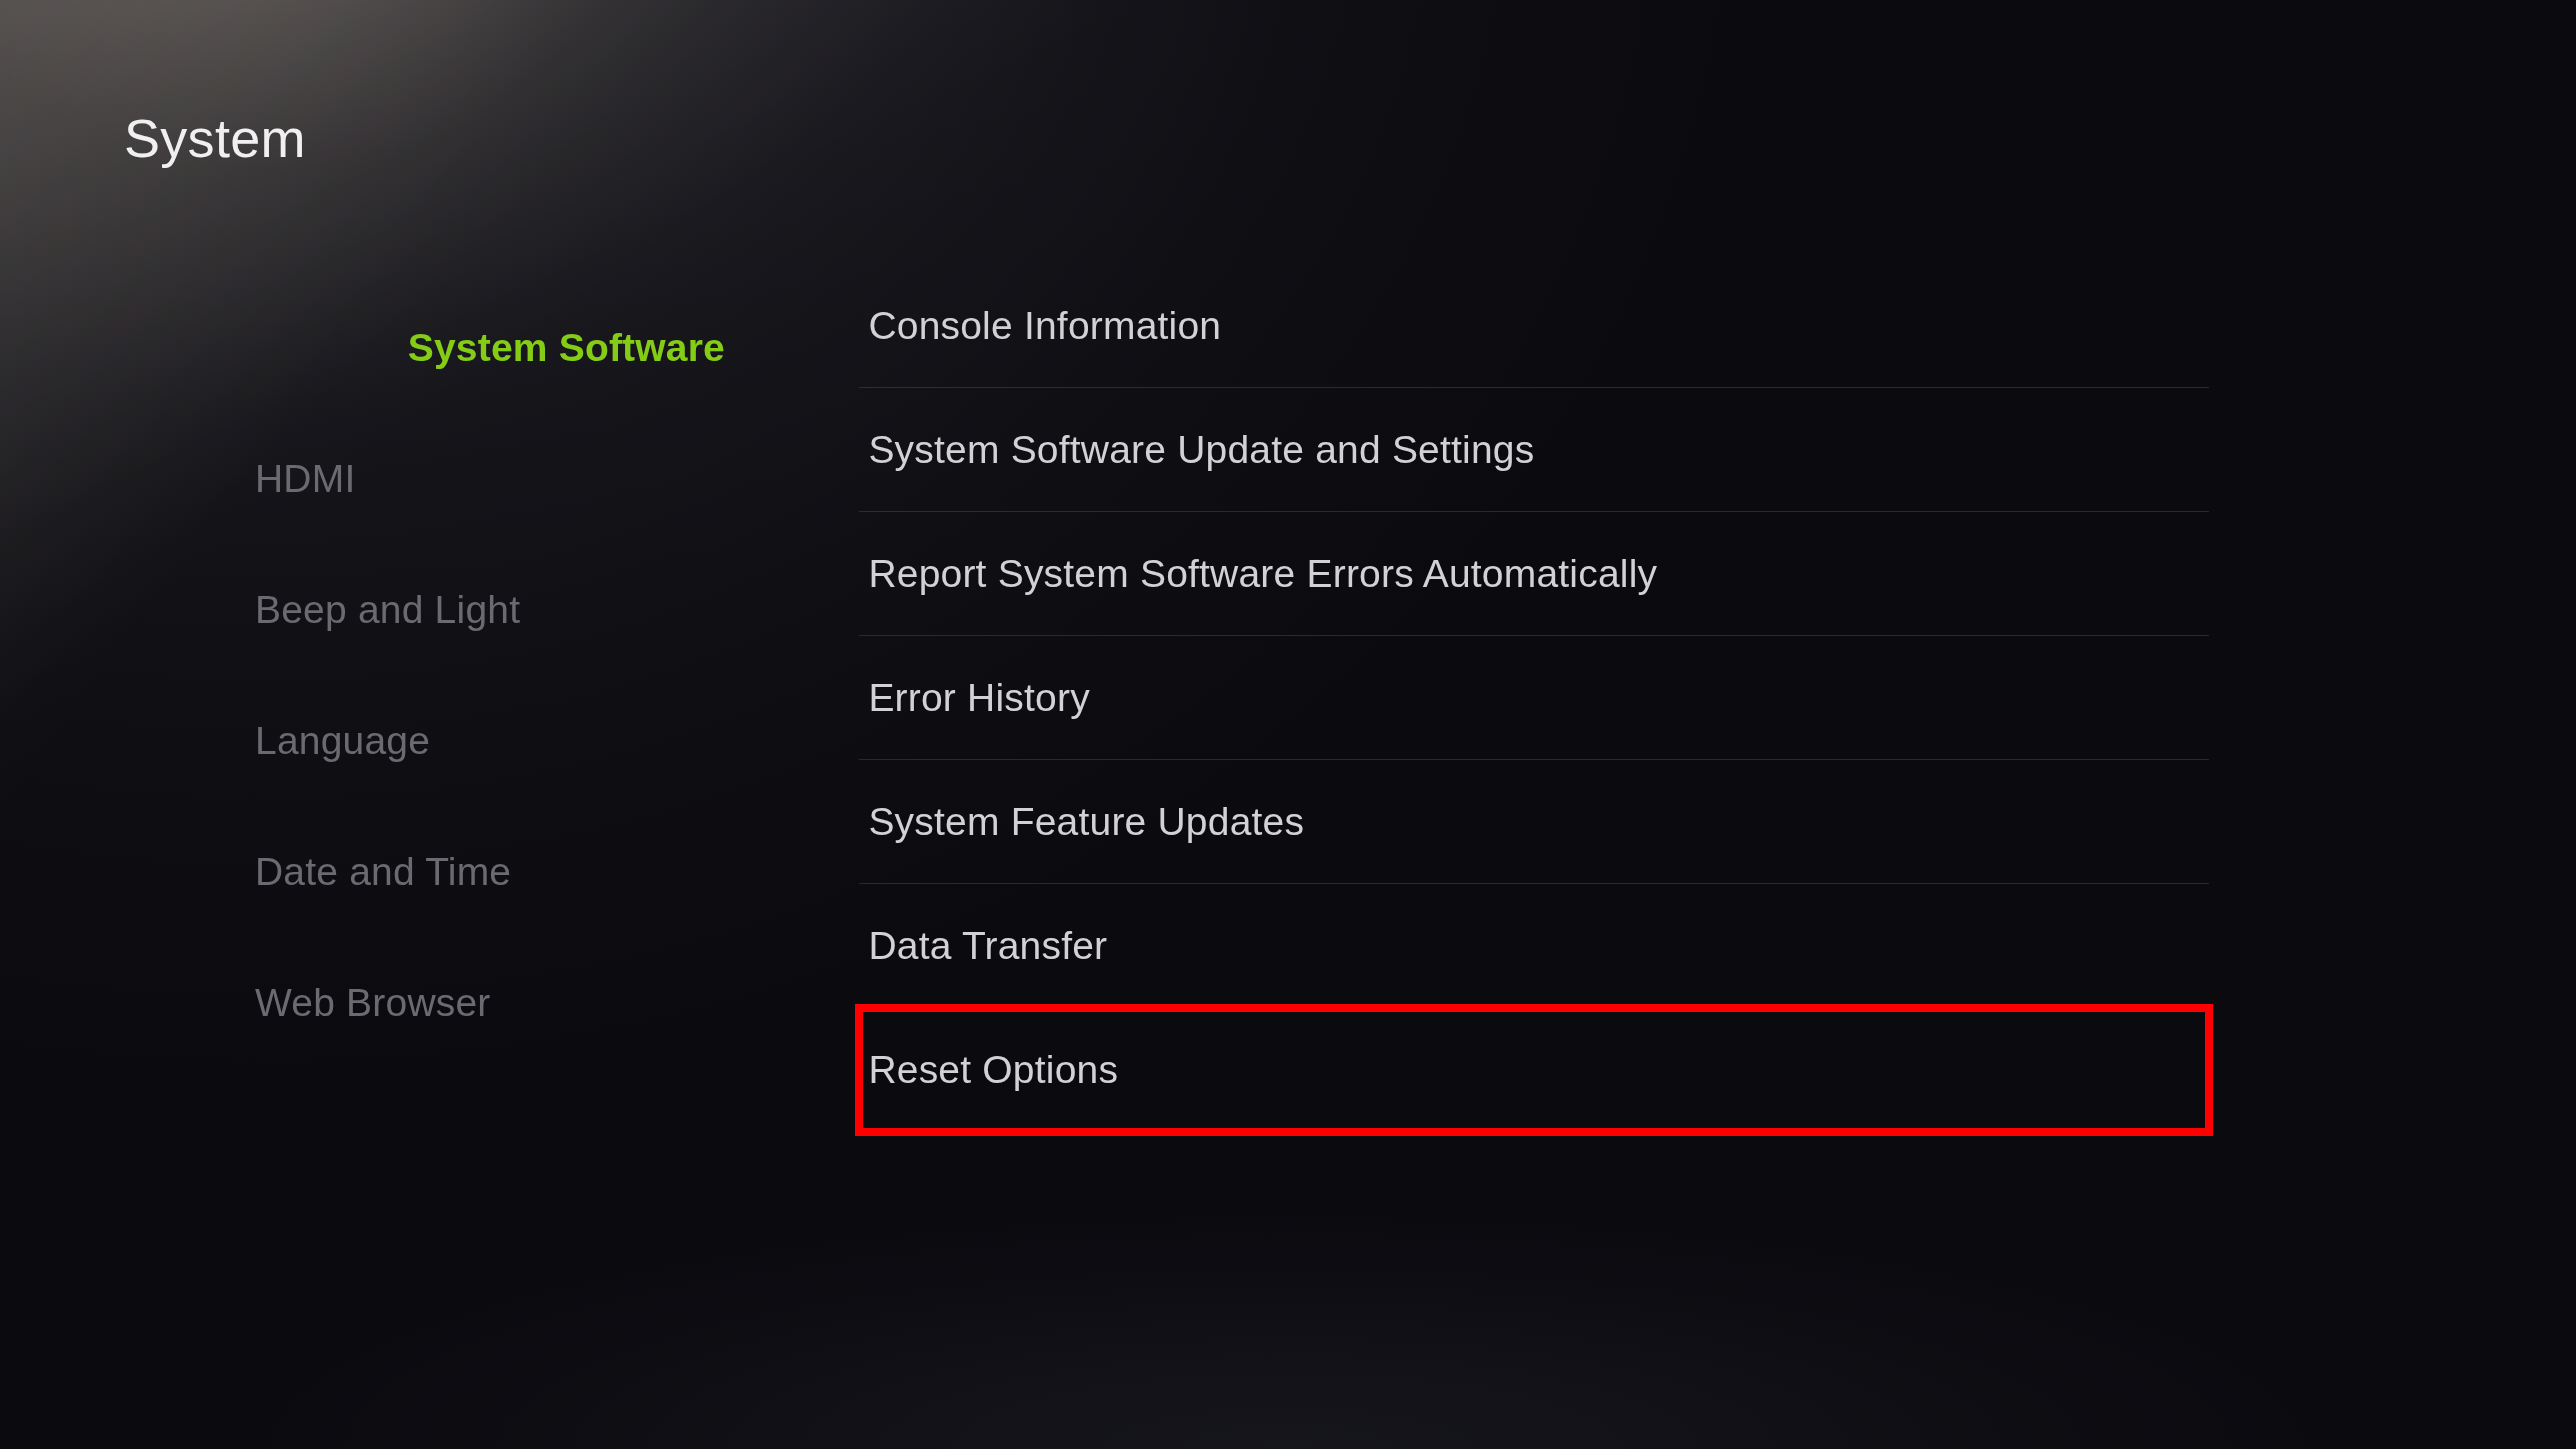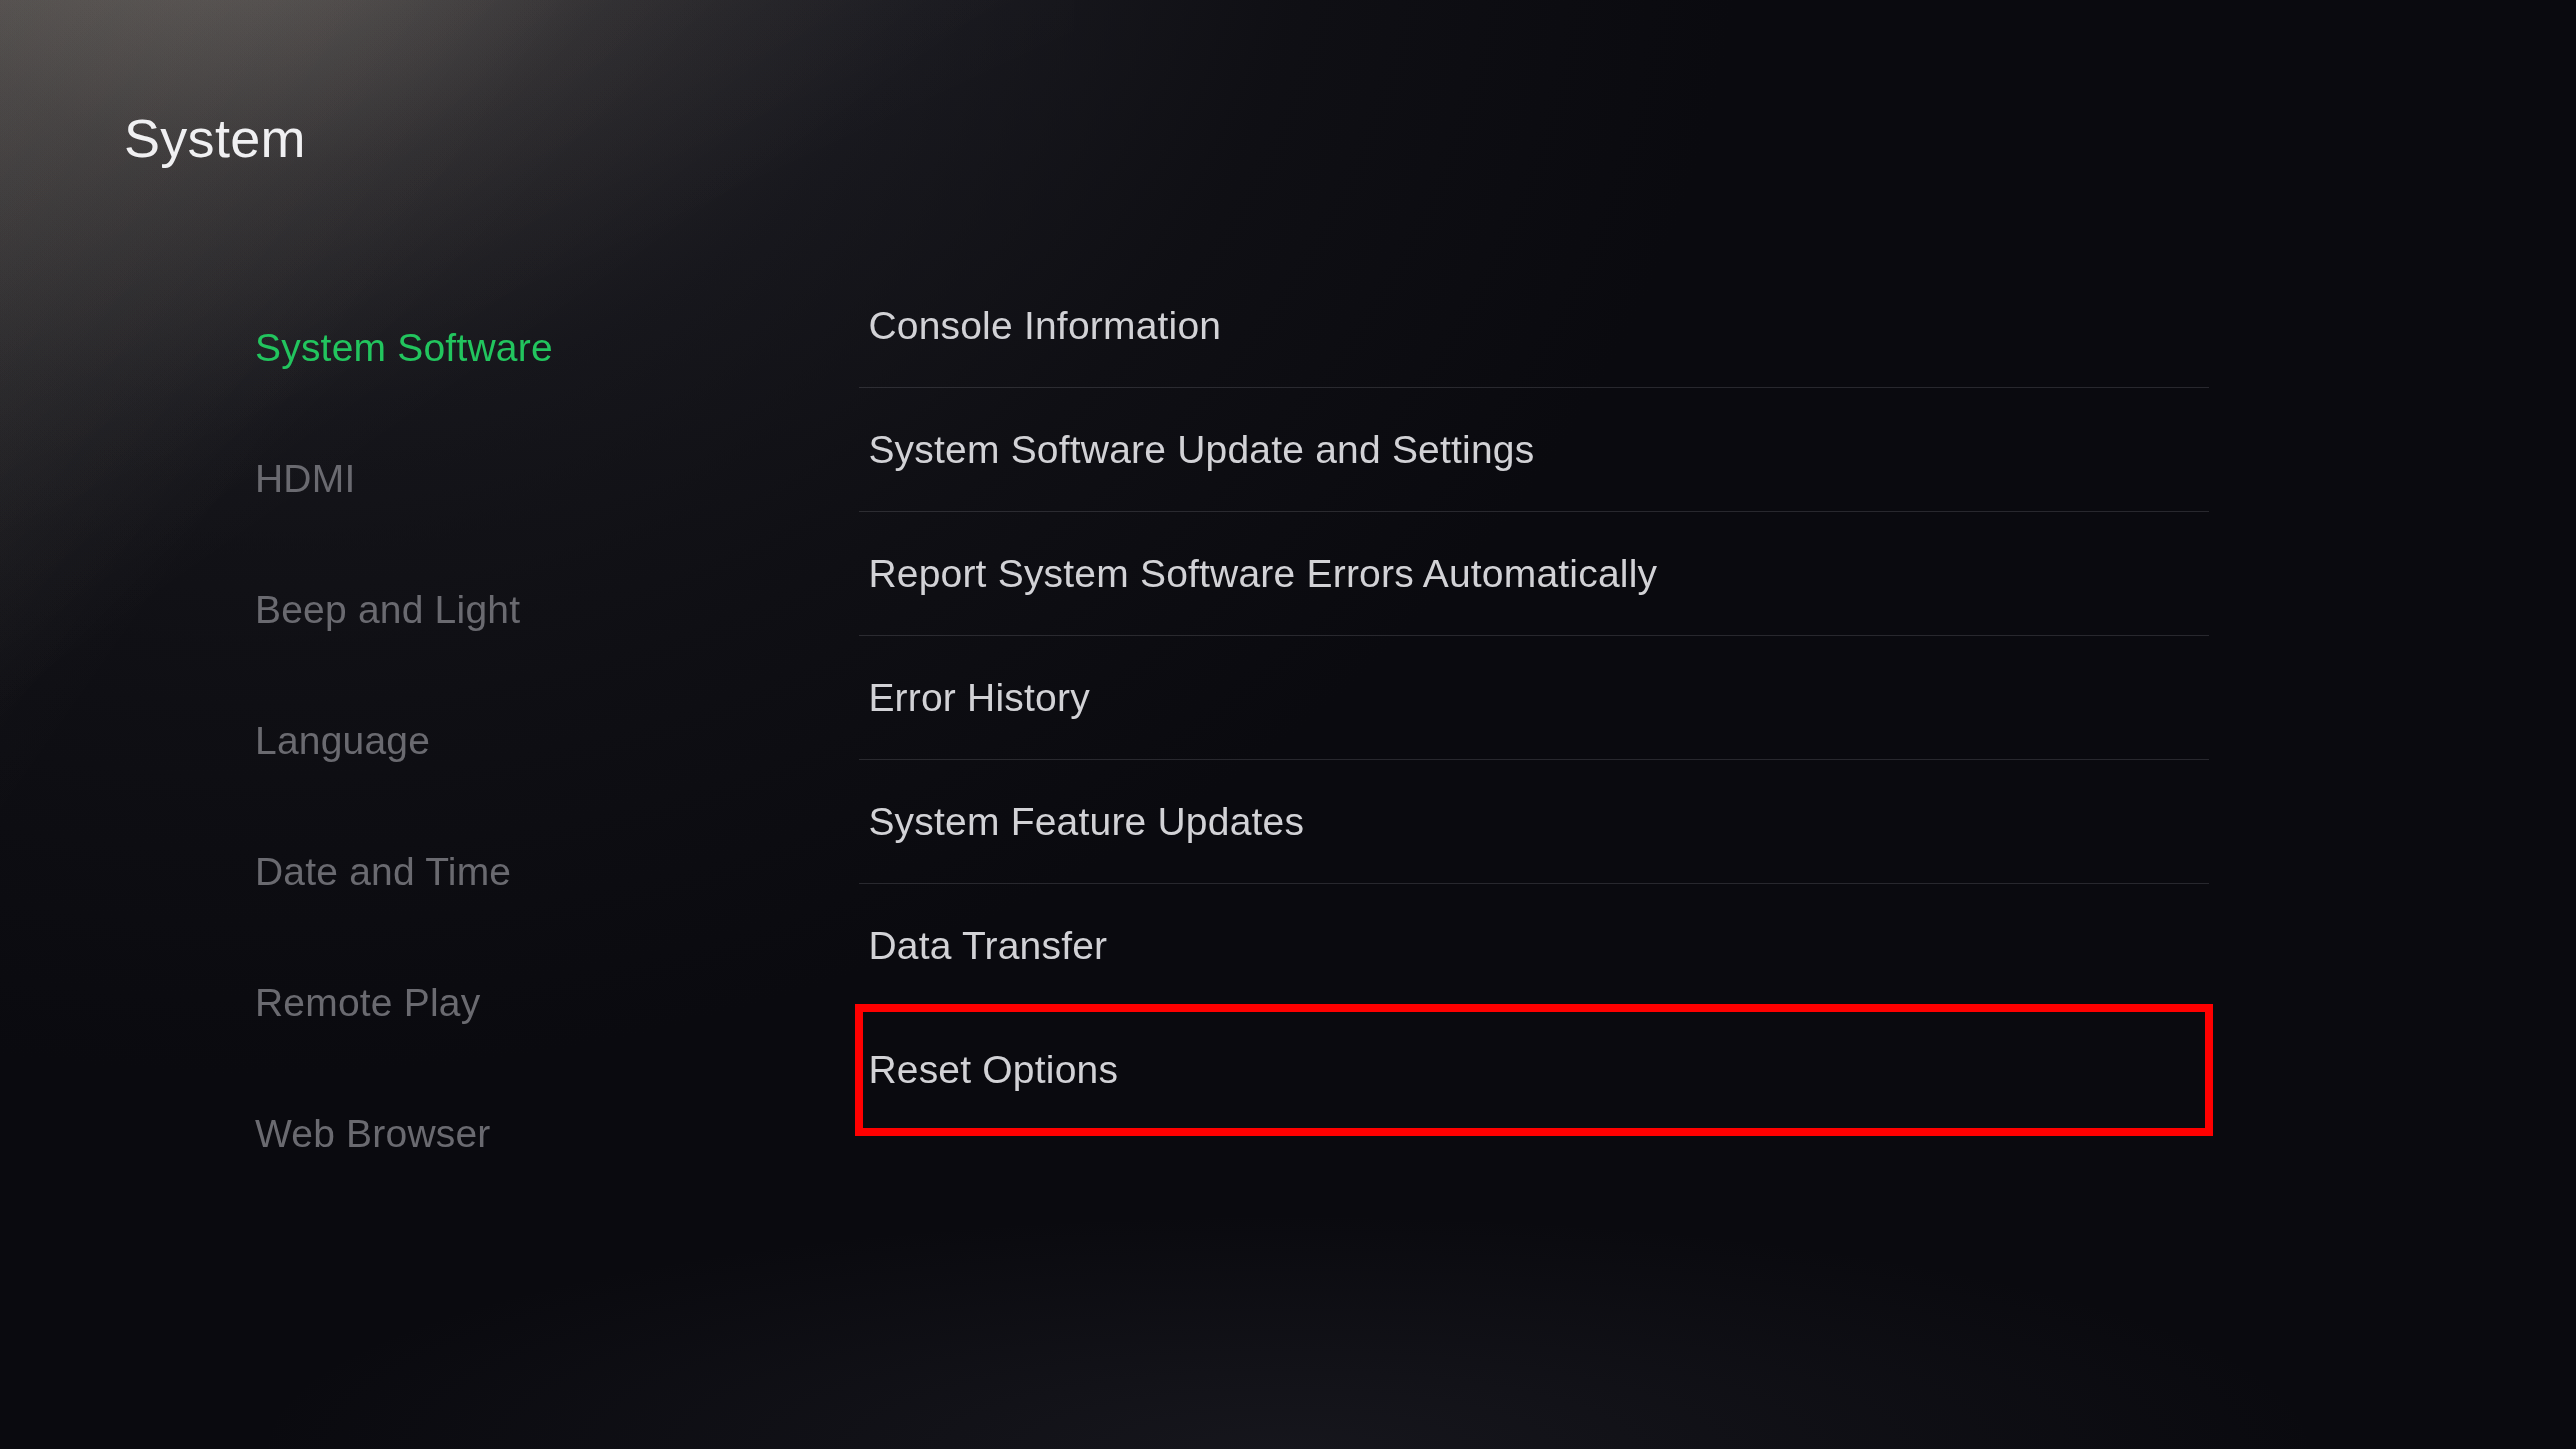--- a/index.html
+++ b/index.html
@@ -67,22 +67,23 @@
       display: flex;
       align-items: center;
       font-size: 39px;
       font-weight: 300;
       color: #6a6a70;
       cursor: pointer;
       letter-spacing: 0.2px;
     }
 
     .sidebar-item.selected {
-      color: #22c55e;
-      font-weight: 400;
+      color: #84cc16;
+      font-weight: 700;
+      justify-content: flex-end;
     }
 
     .content-panel {
       position: absolute;
       top: 264px;
       left: 859px;
       width: 1350px;
     }
 
     .content-item {
@@ -126,23 +127,20 @@
   <div class="sidebar-item">
     <span>Beep and Light</span>
   </div>
   <div class="sidebar-item">
     <span>Language</span>
   </div>
   <div class="sidebar-item">
     <span>Date and Time</span>
   </div>
   <div class="sidebar-item">
-    <span>Remote Play</span>
-  </div>
-  <div class="sidebar-item">
     <span>Web Browser</span>
   </div>
 </nav>
 
 <main class="content-panel">
   <div class="content-item">
     <span>Console Information</span>
   </div>
   <div class="content-item">
     <span>System Software Update and Settings</span>

